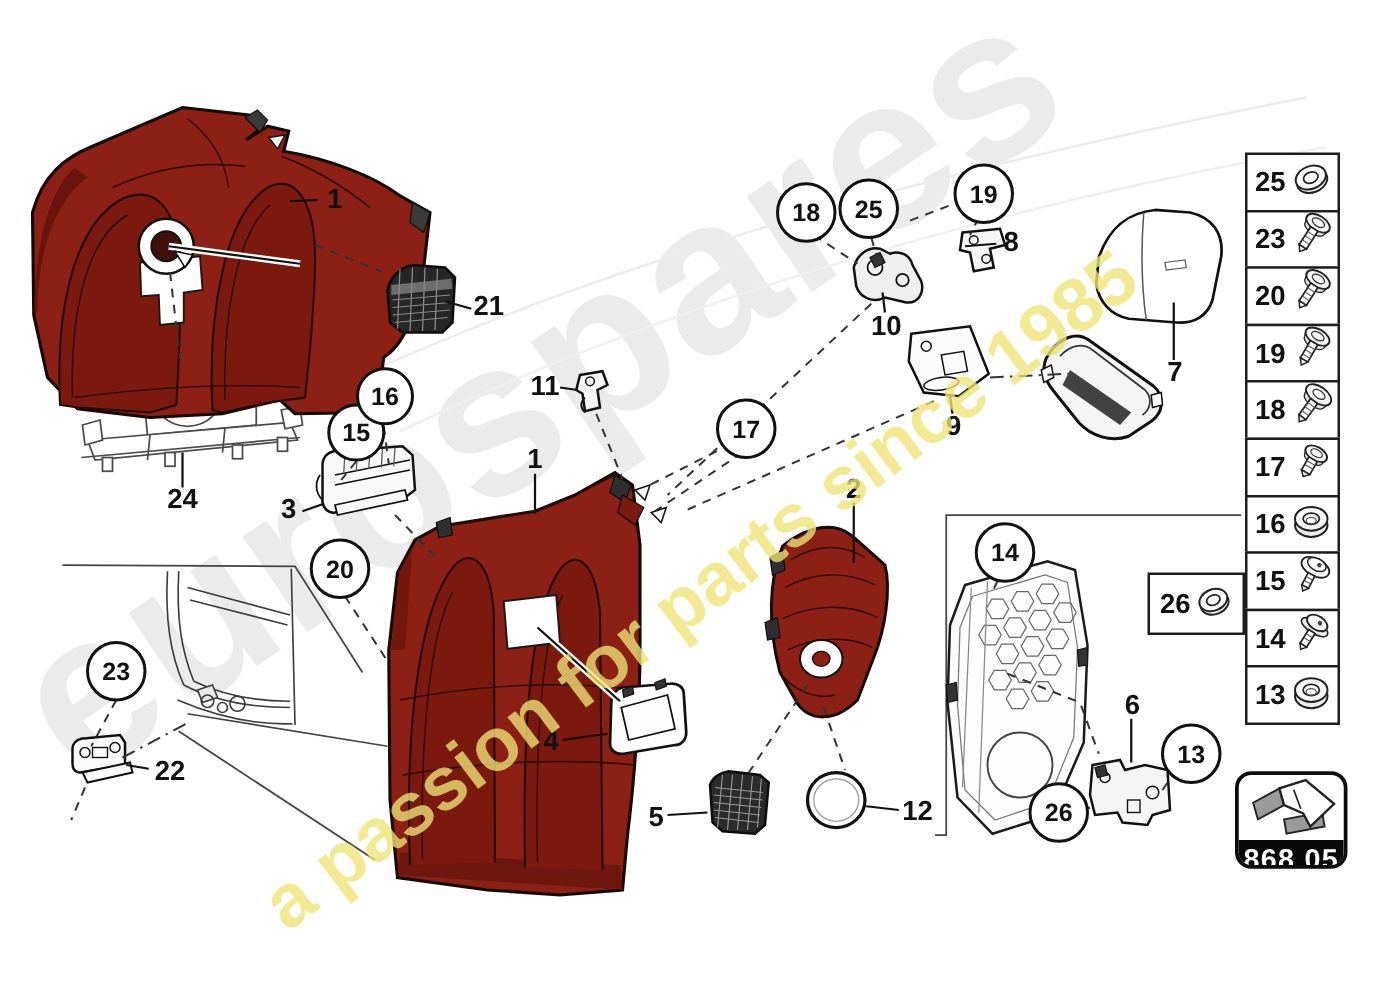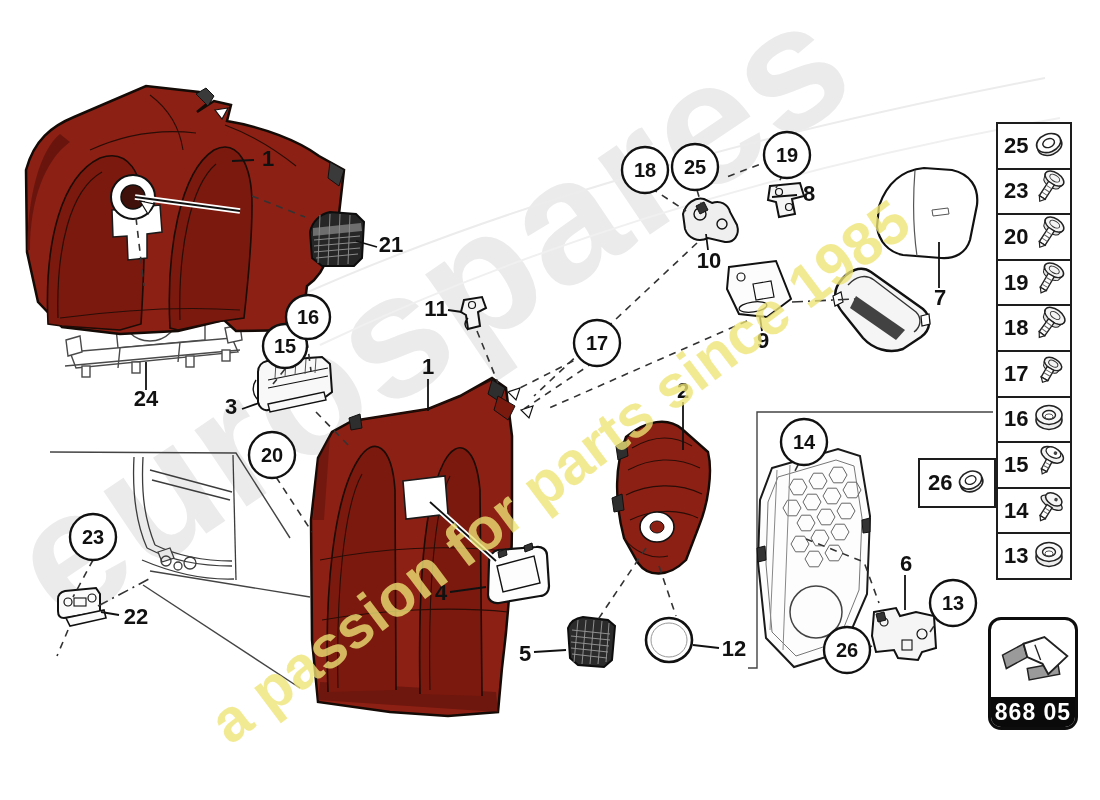--- a/index.html
+++ b/index.html
@@ -15,21 +15,21 @@
   
   .fastener-col{position:absolute;left:996px;top:122px;width:76px;z-index:20;}
   .f-cell{box-sizing:border-box;width:76px;height:47.6px;border:2px solid #1d1d1d;margin-top:-2px;
           background:#fff;display:flex;align-items:center;justify-content:space-between;
           padding:0 3px 0 6px;cursor:pointer;}
   .f-cell:first-child{margin-top:0;}
   .f-num{font-size:22px;font-weight:bold;color:#111;}
   .aux-box{position:absolute;left:918px;top:458px;width:78px;height:50px;box-sizing:border-box;
            border:2px solid #1d1d1d;background:#fff;display:flex;align-items:center;
            justify-content:space-between;padding:0 6px 0 8px;z-index:20;cursor:pointer;}
-  .code-box{position:absolute;left:988px;top:617px;width:90px;height:113px;box-sizing:border-box;
+  .code-box{position:absolute;left:988px;top:617px;width:90px;height:78px;box-sizing:border-box;
             border:3px solid #0d0d0d;border-radius:13px;background:#fff;overflow:hidden;
             display:flex;flex-direction:column;z-index:20;cursor:pointer;}
   .code-icon{flex:1;display:flex;align-items:center;justify-content:center;}
   .code-bar{height:30px;background:#0a0a0a;color:#fff;font-size:23px;font-weight:bold;
             text-align:center;line-height:30px;letter-spacing:1px;}
   text.lbl{font-family:"Liberation Sans",sans-serif;font-size:22px;font-weight:bold;fill:#111;}
   text.clbl{font-family:"Liberation Sans",sans-serif;font-size:20px;font-weight:bold;fill:#111;}
 </style>
 </head>
 <body>

